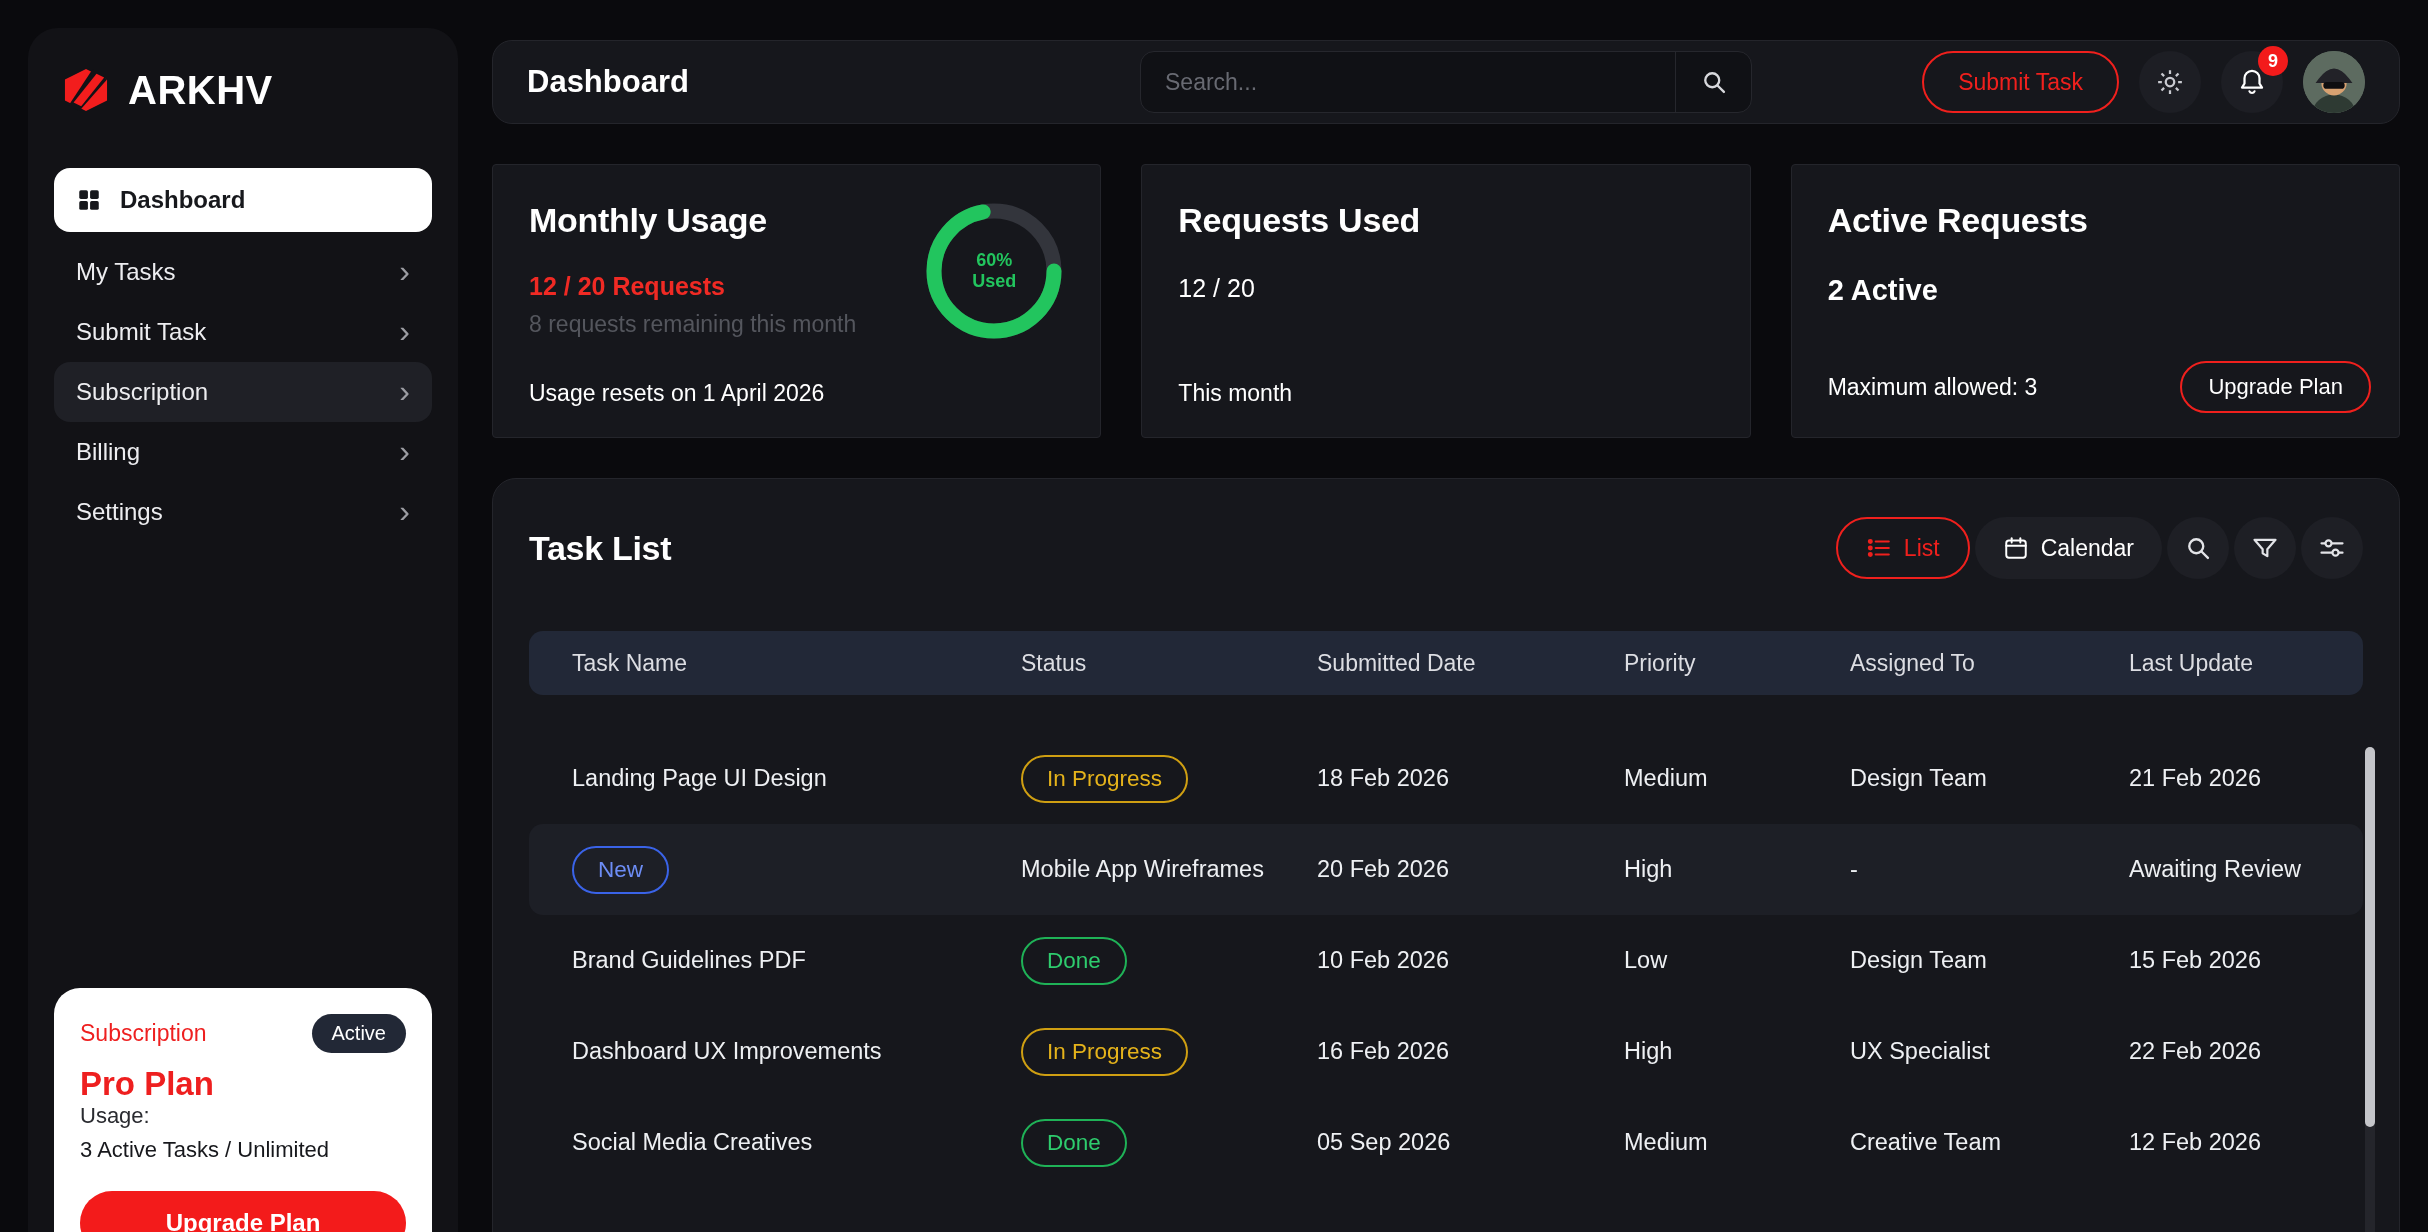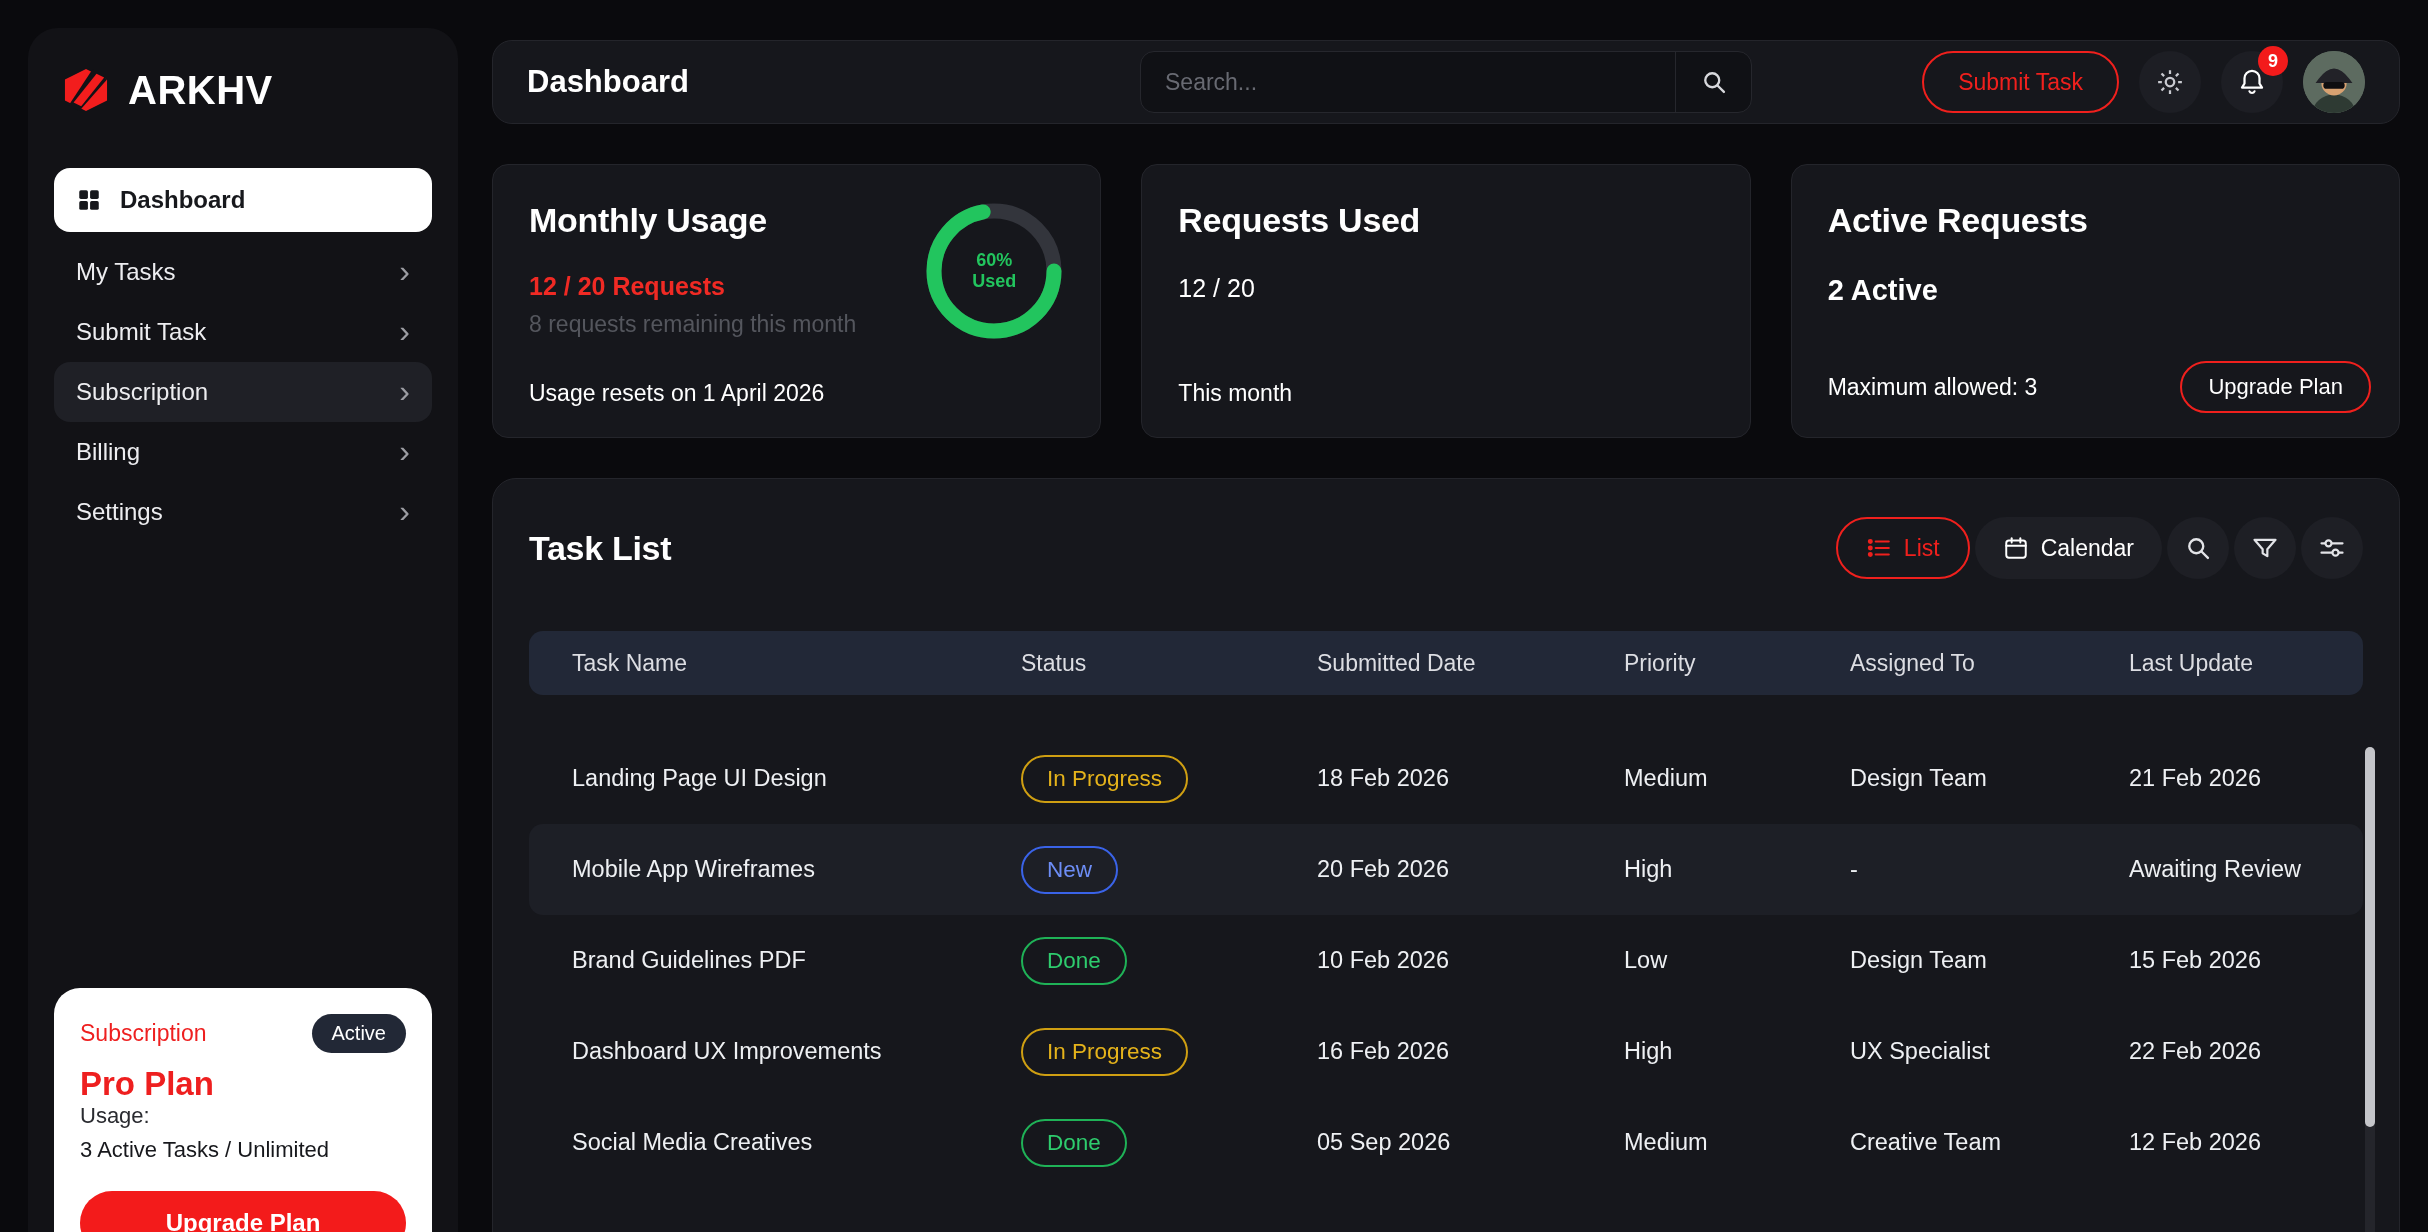--- a/index.html
+++ b/index.html
@@ -91,21 +91,21 @@
   .badge {
     position:absolute; top:-5px; right:-5px; min-width:30px; height:30px;
     border-radius:999px; background:#f31b1b; color:#fff; font-size:18px;
     display:flex; align-items:center; justify-content:center; font-weight:700; padding:0 4px;
   }
   .avatar { width:62px; height:62px; border-radius:50%; overflow:hidden; cursor:pointer; background:#5d6b60; }
 
   
   .stats { display:flex; gap:40px; margin-top:40px; }
   .card {
-    flex:1; background:#16171c; border:1px solid #24252b; border-radius:16px;
+    flex:1; background:#16171c; border:1px solid #24252b; border-radius:4px;
     position:relative; height:274px; padding:36px;
   }
   .card-title { font-size:34px; font-weight:700; letter-spacing:-0.3px; }
   .mu-req { color:#f02a24; font-size:25px; font-weight:600; margin-top:32px; }
   .mu-rem { color:#54565d; font-size:23px; margin-top:10px; }
   .card-bottom { position:absolute; left:36px; bottom:30px; font-size:23px; font-weight:500; }
   .donut-wrap { position:absolute; right:30px; top:30px; width:152px; height:152px; }
   .donut-label {
     position:absolute; inset:0; display:flex; flex-direction:column;
     align-items:center; justify-content:center; color:#22c55e;
@@ -390,24 +390,24 @@
         <div>
           <span class="status-pill" data-status="progress">In Progress</span>
         </div>
         <div>18 Feb 2026</div>
         <div>Medium</div>
         <div>Design Team</div>
         <div>21 Feb 2026</div>
       </div>
 
       <div class="trow" data-active="true">
-        <div>Mobile App Wireframes</div>
         <div>
           <span class="status-pill" data-status="new">New</span>
         </div>
+        <div>Mobile App Wireframes</div>
         <div>20 Feb 2026</div>
         <div>High</div>
         <div>-</div>
         <div>Awaiting Review</div>
       </div>
 
       <div class="trow" data-active="false">
         <div>Brand Guidelines PDF</div>
         <div>
           <span class="status-pill" data-status="done">Done</span>

